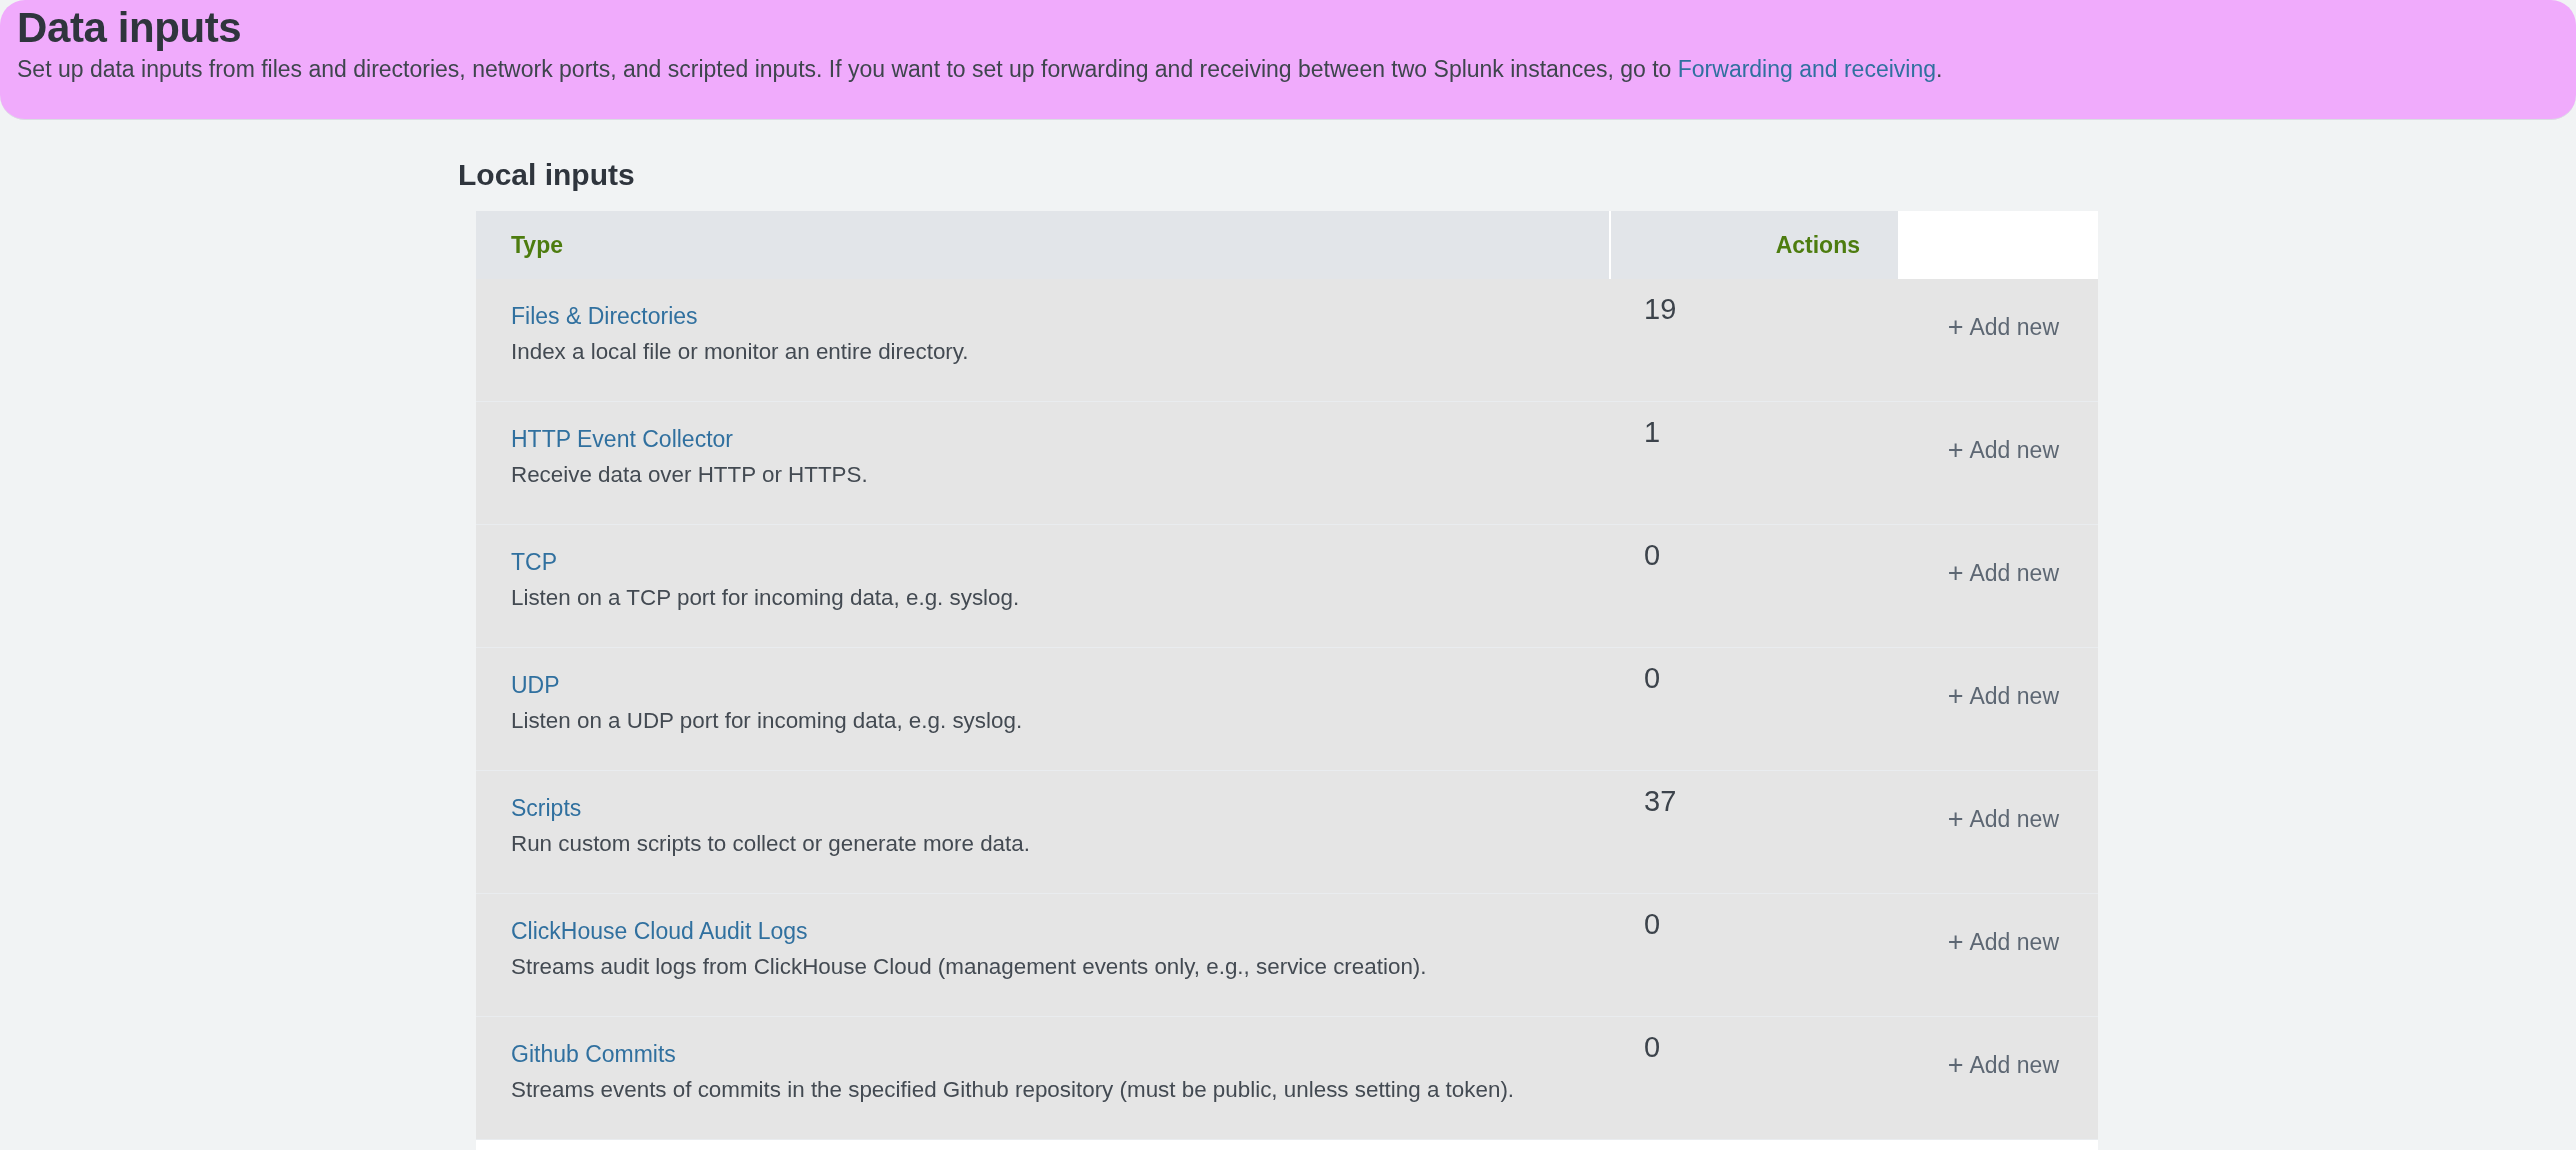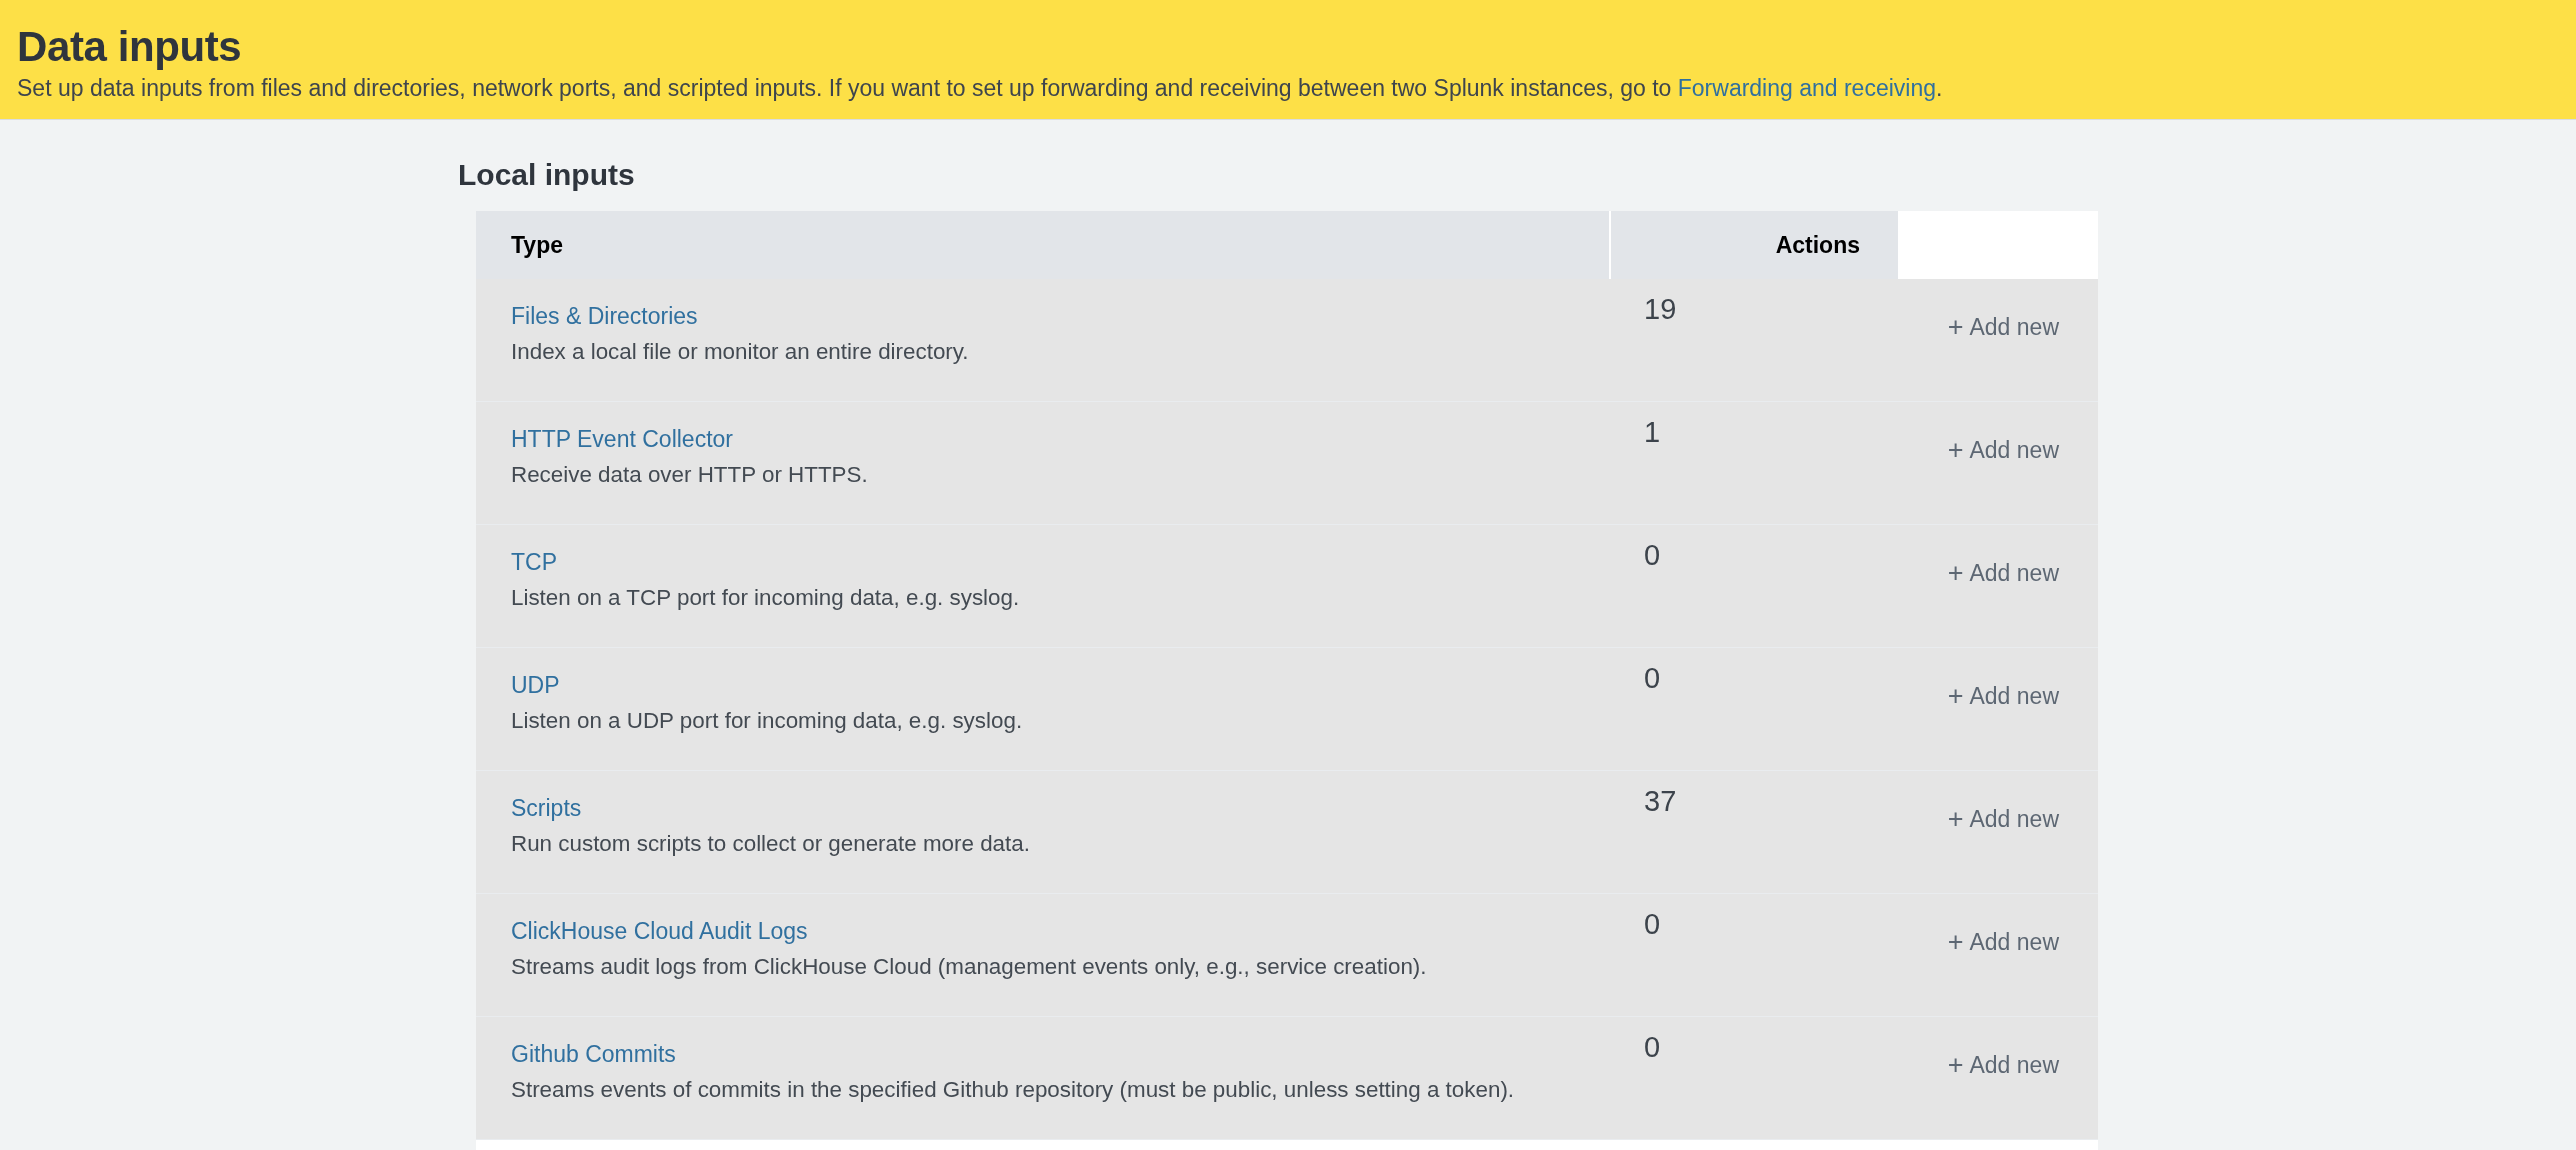--- a/index.html
+++ b/index.html
@@ -9,22 +9,23 @@
     background: #f1f3f4;
     font-family: "Liberation Sans", "DejaVu Sans", sans-serif;
     overflow: hidden;
     color: #3c434b;
   }
 
   
   .topband {
     height: 120px;
     border-bottom: 1.7px solid #d9dde2;
-    padding: 23px 21px 0 17px;
-    background: #fde047;
+    padding: 4px 21px 0 17px;
+    background: #f0abfc;
+    border-radius: 25px;
   }
   .page-title {
     margin: 0;
     font-size: 42px;
     line-height: 48px;
     font-weight: 700;
     letter-spacing: -0.4px;
     color: #2f353d;
   }
   .subtitle {
@@ -52,21 +53,21 @@
   
   .table {
     margin-left: 18px;
     margin-top: 16.4px;
     width: 1622px;
     background: #ffffff;
   }
   .thead { display: flex; height: 68px; }
   .th {
     background: #e2e5e9;
-    color: #000000;
+    color: #4d7c0f;
     font-weight: 700;
     font-size: 23px;
     display: flex;
     align-items: center;
   }
   .th-type    { width: 1135px; padding-left: 35px; border-right: 2.6px solid #ffffff; }
   .th-inputs  { width: 199px;  padding-left: 33px; border-right: 2.6px solid #ffffff; }
   .th-actions { width: 287px;  justify-content: flex-end; padding-right: 38px; }
 
   .tr {

